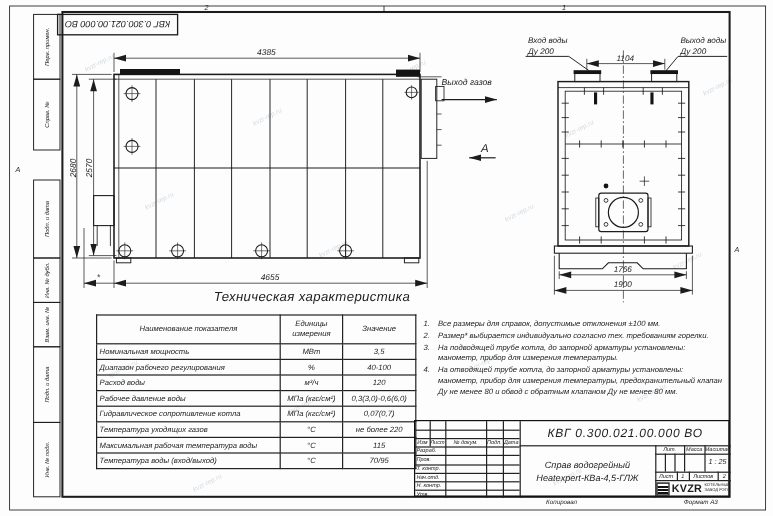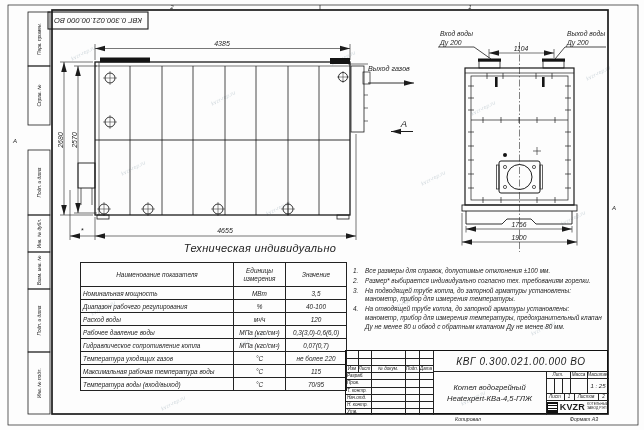--- a/index.html
+++ b/index.html
@@ -282,21 +282,21 @@
       <text x="440" y="36">Вход воды</text>
       <text x="440" y="45">Ду 200</text>
       <text x="567" y="36">Выход воды</text>
       <text x="567" y="45">Ду 200</text>
       <text x="521" y="50.5" text-anchor="middle">1104</text>
       <text x="519" y="226.5" text-anchor="middle">1766</text>
       <text x="519" y="239.5" text-anchor="middle">1900</text>
     </g>
   </svg>
 
-  <div class="abs heading" style="left:120px;top:242px;width:280px;">Техническая индивидуально</div>
+  <div class="abs heading" style="left:120px;top:242px;width:280px;">Техническая характеристика</div>
 
   <table class="tech abs" style="left:80px;top:262px;width:251px;">
     <tbody>
         <tr style="height:24px">
       <th style="width:148px">Наименование показателя</th>
       <th style="width:47px">Единицы измерения</th>
       <th style="width:56px">Значение</th>
     </tr>
     <tr style="height:13px">
           <td>Номинальная мощность</td>
@@ -383,21 +383,21 @@
 
     <div class="cell" style="left:1px;top:22px;width:24px">Разраб.</div>
     <div class="cell" style="left:1px;top:29.2px;width:24px">Пров.</div>
     <div class="cell" style="left:1px;top:36.5px;width:24px">Т. контр.</div>
     <div class="cell" style="left:1px;top:43.7px;width:24px">Нач.отд.</div>
     <div class="cell" style="left:1px;top:50.8px;width:24px">Н. контр.</div>
     <div class="cell" style="left:1px;top:58px;width:24px">Утв.</div>
 
     <div class="cell cc docnum" style="left:87px;top:0;width:176px;height:20px">КВГ 0.300.021.00.000 ВО</div>
     <div class="abs cc" style="left:87px;top:20px;width:113px;height:44px;flex-direction:column">
-      <div class="bname" style="font-style:italic">Котел водогрейный</div>
+      <div class="bname" style="font-style:italic">Справ водогрейный</div>
       <div class="bname" style="font-style:italic">Heatexpert-КВа-4,5-ГЛЖ</div>
     </div>
 
     <div class="cell cc" style="left:200px;top:20px;width:24px;height:7px">Лит.</div>
     <div class="cell cc" style="left:224px;top:20px;width:17px;height:7px">Масса</div>
     <div class="cell cc" style="left:241px;top:20px;width:22px;height:7px">Масштаб</div>
     <div class="cell cc" style="left:241px;top:27px;width:22px;height:15px;font-size:6px">1 : 25</div>
     <div class="cell cc" style="left:200px;top:42px;width:18px;height:7px">Лист</div>
     <div class="cell cc" style="left:218px;top:42px;width:10px;height:7px">1</div>
     <div class="cell cc" style="left:228px;top:42px;width:24px;height:7px">Листов</div>

